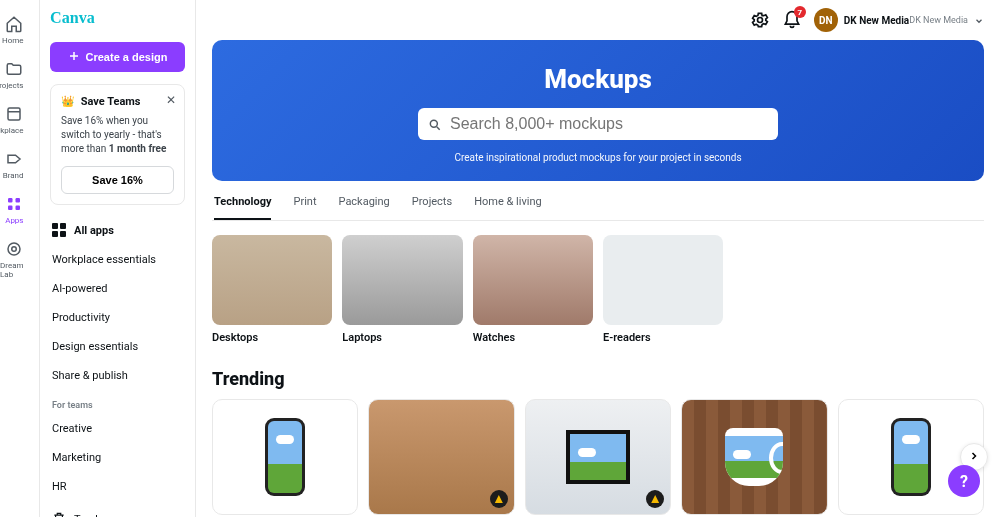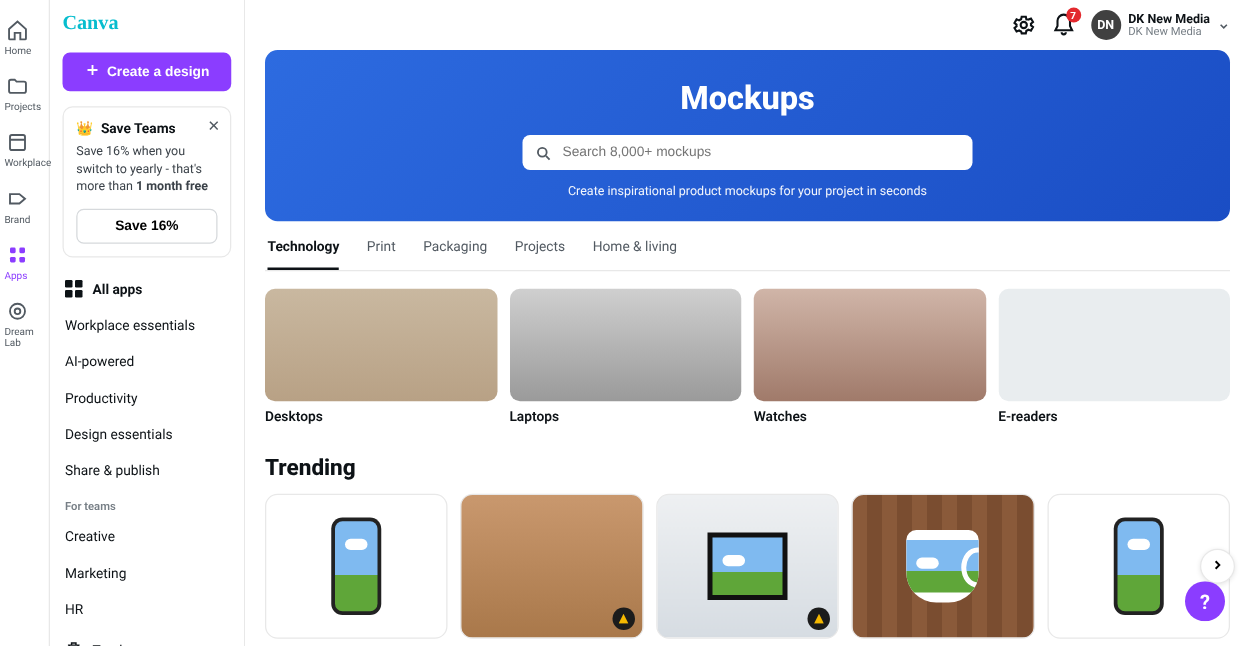--- a/index.html
+++ b/index.html
@@ -1,21 +1,21 @@
 <!DOCTYPE html>
 <html><head>
 <meta charset="utf-8">
 <style>
 * { box-sizing: border-box; margin: 0; padding: 0; }
 body { font-family: -apple-system, BlinkMacSystemFont, "Segoe UI", Roboto, sans-serif; color: #0d1216; background: #fff; width: 1000px; height: 517px; overflow: hidden; }
 .app { display: flex; height: 517px; }
 
 
 .rail { width: 40px; background: #fff; border-right: 1px solid #e8e8e8; display: flex; flex-direction: column; align-items: center; padding-top: 8px; gap: 2px; }
-.rail-item { width: 40px; display: flex; flex-direction: column; align-items: flex-start; padding: 6px 4px; cursor: pointer; color: #525a62; position: relative; }
+.rail-item { width: 40px; display: flex; flex-direction: column; align-items: flex-end; padding: 6px 16px; cursor: pointer; color: #525a62; position: relative; }
 .rail-item.active { color: #8b3dff; }
 .rail-item.active::before { content: ""; position: absolute; inset: 2px 4px; background: #f2ecff; border-radius: 8px; z-index: -1; }
 .rail-icon { width: 20px; height: 20px; display: flex; align-items: center; justify-content: center; }
 .rail-label { font-size: 8px; margin-top: 2px; }
 
 
 .sidebar { width: 156px; background: #fff; border-right: 1px solid #e8e8e8; display: flex; flex-direction: column; padding: 8px 10px; overflow-y: auto; }
 .logo { margin-bottom: 10px; }
 .create-btn { background: #8b3dff; color: #fff; border: none; border-radius: 6px; padding: 8px; font-size: 11px; font-weight: 600; cursor: pointer; display: flex; align-items: center; justify-content: center; gap: 6px; }
 .promo { border: 1px solid #e8e8e8; border-radius: 8px; padding: 10px; margin-top: 12px; position: relative; }
@@ -30,39 +30,39 @@
 .side-header { font-size: 9px; color: #777f86; font-weight: 600; padding: 10px 2px 4px; }
 .grid-icon { width: 14px; height: 14px; display: grid; grid-template-columns: 1fr 1fr; gap: 2px; }
 .grid-icon span { background: #0d1216; border-radius: 1px; }
 .trash-row { margin-top: auto; display: flex; align-items: center; gap: 8px; padding: 10px 2px; font-size: 11px; cursor: pointer; color: #0d1216; }
 
 
 .main { flex: 1; display: flex; flex-direction: column; overflow: hidden; }
 .topbar { height: 40px; display: flex; align-items: center; justify-content: flex-end; padding: 0 16px; gap: 12px; }
 .top-icn { width: 20px; height: 20px; color: #0d1216; cursor: pointer; position: relative; }
 .badge { position: absolute; top: -4px; right: -4px; background: #e3292e; color: #fff; font-size: 8px; font-weight: 700; border-radius: 50%; width: 12px; height: 12px; display: flex; align-items: center; justify-content: center; }
-.avatar { width: 24px; height: 24px; border-radius: 50%; background: #404040; color: #fff; font-size: 10px; font-weight: 700; display: flex; align-items: center; justify-content: center; }
-.user-text { display: flex; flex-direction: column; }
+.avatar { width: 24px; height: 24px; border-radius: 50%; background: #a16207; color: #fff; font-size: 10px; font-weight: 700; display: flex; align-items: center; justify-content: center; }
+.user-text { display: flex; flex-direction: row; }
 .user-name { font-size: 10px; font-weight: 700; }
 .user-sub { font-size: 9px; color: #777f86; }
 .chev { color: #525a62; }
 
 .scroll { flex: 1; overflow-y: auto; padding: 0 16px 16px; }
 .hero { background: linear-gradient(135deg, #2d6be0, #1a4dc4); border-radius: 10px; padding: 24px 0 18px; display: flex; flex-direction: column; align-items: center; color: #fff; }
 .hero-title { font-size: 26px; font-weight: 800; }
 .search { margin-top: 14px; width: 360px; background: #fff; border-radius: 6px; display: flex; align-items: center; padding: 7px 10px; gap: 8px; }
-.search input { border: none; outline: none; flex: 1; font-size: 11px; color: #0d1216; }
+.search input { border: none; outline: none; flex: 1; font-size: 16px; color: #0d1216; }
 .search-icn { width: 14px; height: 14px; color: #525a62; }
 .hero-sub { font-size: 10px; margin-top: 12px; opacity: 0.95; }
 
 .tabs { display: flex; gap: 22px; padding: 14px 2px 0; border-bottom: 1px solid #e8e8e8; }
 .tab { font-size: 11px; color: #525a62; padding-bottom: 10px; cursor: pointer; border-bottom: 2px solid transparent; }
 .tab.active { color: #0d1216; font-weight: 700; border-bottom-color: #0d1216; }
 
-.cat-row { display: grid; grid-template-columns: repeat(4, 1fr); gap: 10px; margin-top: 14px; }
+.cat-row { display: grid; grid-template-columns: repeat(6, 1fr); gap: 10px; margin-top: 14px; }
 .cat { cursor: pointer; }
 .cat-img { height: 90px; border-radius: 8px; background: #ccc; overflow: hidden; position: relative; }
 .cat-label { font-size: 11px; font-weight: 600; margin-top: 6px; }
 
 .section-title { font-size: 18px; font-weight: 800; margin-top: 24px; }
 .trend-wrap { position: relative; margin-top: 10px; }
 .trend-row { display: grid; grid-template-columns: repeat(5, 1fr); gap: 10px; }
 .trend { height: 116px; border-radius: 10px; border: 1px solid #e8e8e8; background: #fff; cursor: pointer; position: relative; overflow: hidden; display: flex; align-items: center; justify-content: center; }
 .next-btn { position: absolute; right: -4px; top: 50%; transform: translateY(-50%); width: 28px; height: 28px; border-radius: 50%; background: #fff; border: 1px solid #e8e8e8; cursor: pointer; display: flex; align-items: center; justify-content: center; box-shadow: 0 1px 4px rgba(0,0,0,0.1); }
 .pro-badge { position: absolute; bottom: 6px; right: 6px; width: 18px; height: 18px; background: #1c1c1c; border-radius: 50%; display: flex; align-items: center; justify-content: center; }

